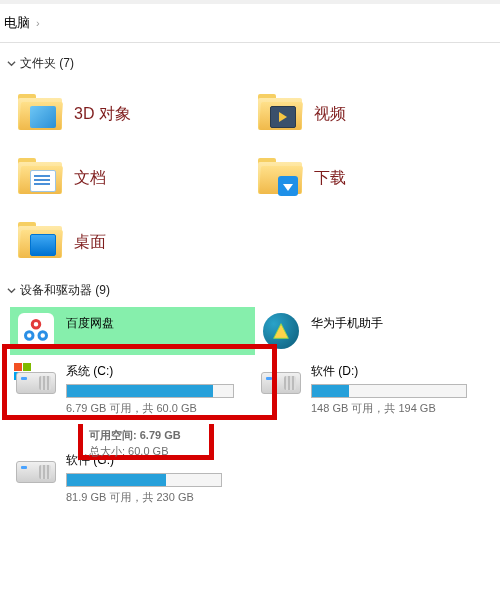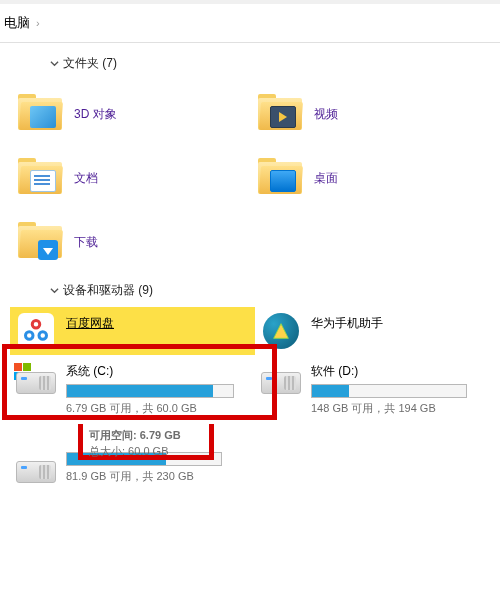--- a/index.html
+++ b/index.html
@@ -27,21 +27,20 @@
   .breadcrumb span.sep { color: #999; font-size: 11px; }
   .divider { height: 1px; background: #e0e0e0; margin: 4px 0 8px 0; }
   .section-header {
     display: flex;
     align-items: center;
     gap: 4px;
     padding: 4px 6px;
     font-size: 12px;
     color: #222;
     cursor: default;
-    margin-left: 43px;
   }
   .chev {
     width: 10px; height: 10px;
     display: inline-flex; align-items: center; justify-content: center;
     color: #555;
   }
   .chev svg { width: 9px; height: 9px; }
   .folders {
     display: flex;
     flex-wrap: wrap;
@@ -86,29 +85,29 @@
     border-radius: 2px;
   }
   .ov-cube { background: linear-gradient(135deg,#6ec6f5,#2a8fd6); }
   .ov-doc  { background: #fff; border:1px solid #9cc4e4; }
   .ov-doc::before { content:""; position:absolute; left:3px; top:4px; width:16px; height:2px; background:#4a90d9; box-shadow: 0 4px 0 #4a90d9, 0 8px 0 #4a90d9; }
   .ov-desk { background: linear-gradient(#3fa9f5,#0073d1); border:1px solid #0073d1; }
   .ov-video{ background:#3a506b; border:1px solid #2a3a4b; }
   .ov-video::before { content:""; position:absolute; left:8px; top:5px; width:0;height:0;border-left:8px solid #f5c542;border-top:5px solid transparent;border-bottom:5px solid transparent; }
   .ov-down { width:20px;height:20px; left:22px; top:20px; background:#1e90e8; border-radius:3px; display:flex;align-items:center;justify-content:center;}
   .ov-down::before { content:""; width:0;height:0;border-left:5px solid transparent;border-right:5px solid transparent;border-top:7px solid #fff; position:relative; top:1px;}
-  .folder-label { font-size: 12px; color: #4c1d95; }
+  .folder-label { font-size: 16px; color: #7f1d1d; }
   .drives { padding: 4px 0 0 10px; }
   .drive-row { display:flex; gap: 0; }
   .drive-item {
     display:flex; align-items:flex-start; gap:10px;
     width: 248px; padding: 6px 6px 6px 6px;
     cursor: default;
   }
-  .drive-item.sel { background: #fde047; text-decoration: underline; }
+  .drive-item.sel { background: #86efac; }
   .drive-icon {
     width: 40px; height: 36px; flex-shrink:0; position:relative;
     display:flex; align-items:center; justify-content:center;
   }
   .drive-hdd {
     width: 40px; height: 22px; margin-top:8px;
     background: linear-gradient(#f0f0f0,#cfcfcf);
     border:1px solid #b8b8b8; border-radius:3px; position:relative;
   }
   .drive-hdd::after { content:""; position:absolute; left:4px; top:4px; width:6px;height:3px; background:#4aa3ff; border-radius:1px;}
@@ -182,32 +181,32 @@
         <div class="folder-front"></div>
       <div class="overlay ov-doc"></div>
     </div>
     <span class="folder-label">文档</span>
   </div>
   <div class="folder-item">
     <div class="folder-icon">
       <div class="folder-tab"></div>
         <div class="folder-back"></div>
         <div class="folder-front"></div>
+      <div class="overlay ov-down"></div>
+    </div>
+    <span class="folder-label">下载</span>
+  </div>
+  <div class="folder-item">
+    <div class="folder-icon">
+      <div class="folder-tab"></div>
+        <div class="folder-back"></div>
+        <div class="folder-front"></div>
       <div class="overlay ov-desk"></div>
     </div>
     <span class="folder-label">桌面</span>
-  </div>
-  <div class="folder-item">
-    <div class="folder-icon">
-      <div class="folder-tab"></div>
-        <div class="folder-back"></div>
-        <div class="folder-front"></div>
-      <div class="overlay ov-down"></div>
-    </div>
-    <span class="folder-label">下载</span>
   </div>
 </div>
 
 <div class="section-header">
   <span class="chev">
     <svg viewBox="0 0 10 10">
         <path d="M1 3 L5 7 L9 3" fill="none" stroke="#555" stroke-width="1.4"></path>
       </svg>
   </span>
   <span>设备和驱动器 (9)</span>
@@ -284,20 +283,21 @@
   </div>
 
   <div class="drive-row" style="margin-top:22px;">
     <div class="drive-item">
       <div class="drive-icon">
         <div class="drive-hdd">
             <span class="wgrip"></span>
           </div>
       </div>
       <div class="drive-info">
+        <div class="drive-title">软件 (G:)</div>
         <div class="bar right">
             <div class="bar-fill" style="width:64%"></div>
           </div>
         <div class="drive-sub">81.9 GB 可用，共 230 GB</div>
       </div>
     </div>
   </div>
 
 </div>
 

